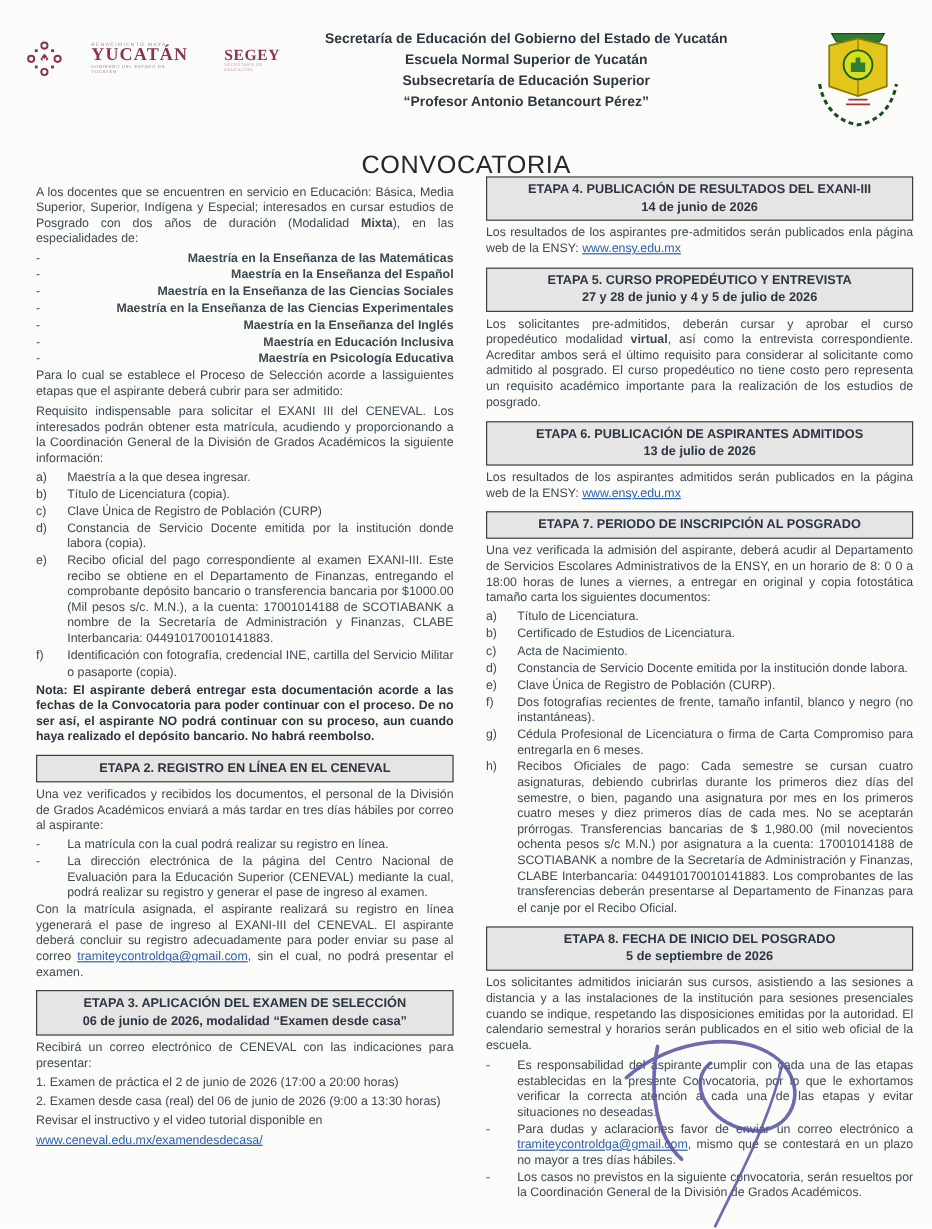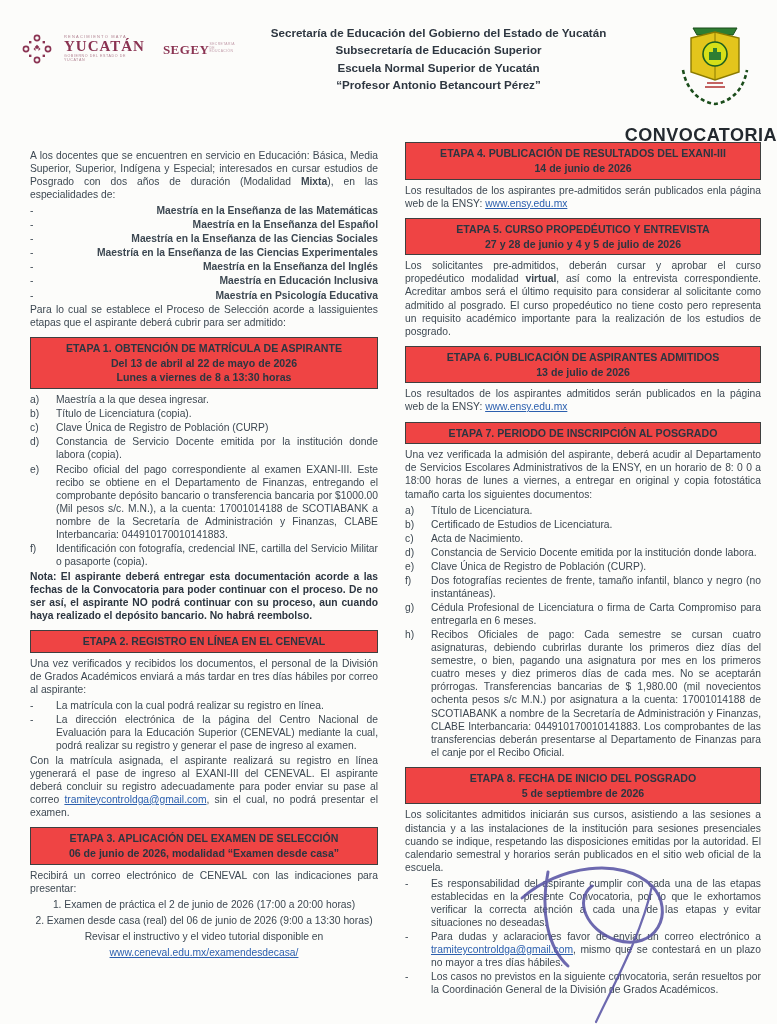--- a/index.html
+++ b/index.html
@@ -4,51 +4,51 @@
 <style>
   html,body{margin:0;padding:0;}
   .page{
     width:777px;height:1024px;position:relative;overflow:hidden;
     background:#fcfcfa;color:#3d4852;
     font-family:"Liberation Sans",sans-serif;
     font-size:10.3px;line-height:1.27;
   }
   
   .hdr{display:flex;align-items:flex-start;padding:20px 14px 0 20px;}
-  .gov{display:flex;align-items:center;gap:10px;width:190px;flex:0 0 auto;margin-top:12px;}
+  .gov{display:flex;align-items:center;gap:22px;width:190px;flex:0 0 auto;margin-top:12px;}
   .glyph{width:34px;height:34px;flex:0 0 auto;}
   .brandcol{display:flex;flex-direction:column;line-height:1.05;}
   .tag-top{font-size:4px;letter-spacing:1.2px;color:#b08090;}
   .brand{font-family:"Liberation Serif",serif;font-weight:bold;font-size:15px;color:#8a3352;letter-spacing:1px;}
   .tag-bot{font-size:3.6px;letter-spacing:.6px;color:#b08090;}
-  .segeycol{display:flex;flex-direction:row;margin-left:8px;margin-top:2px;line-height:1.1;}
+  .segeycol{display:flex;flex-direction:column;margin-left:8px;margin-top:2px;line-height:1.1;}
   .segey{font-family:"Liberation Serif",serif;font-weight:bold;font-size:13px;color:#8a3352;letter-spacing:.5px;}
   .segey-sub{font-size:3.4px;color:#c09aa8;letter-spacing:.4px;}
   .hdr-center{flex:1;text-align:center;font-weight:bold;color:#2e3741;font-size:11.6px;line-height:1.5;margin-top:4px;}
   .crest{width:96px;flex:0 0 auto;text-align:center;}
   
-  .title{text-align:right;font-weight:bold;font-size:18px;color:#23292f;letter-spacing:.5px;margin:9px 0 2px;}
+  .title{text-align:center;font-weight:normal;font-size:21px;color:#23292f;letter-spacing:.5px;margin:9px 0 2px;}
   
   .cols{display:flex;padding:0 18px 0 30px;gap:27px;align-items:flex-start;}
   .col-l{width:348px;flex:0 0 auto;}
   .col-r{width:356px;flex:0 0 auto;margin-top:-15px;}
   p{margin:0 0 3px;text-align:justify;}
   .ebox{
-    border:1.6px solid #3f3f3f;background:#ef4444;
+    border:1.6px solid #3f3f3f;background:#e5e5e5;
     text-align:center;font-weight:bold;color:#2c3540;
     font-size:10.6px;line-height:1.4;padding:3px 6px;margin:8px 0 4px;
   }
   .li{display:flex;margin-bottom:1px;}
   .li .lb{flex:0 0 26px;}
   .li .tx{flex:1;text-align:justify;}
   .ma .tx{font-weight:bold;text-align:right;}
   .bold{font-weight:bold;}
   .nota{font-weight:bold;color:#2c3540;margin-top:2px;}
   .link{color:#2b5fae;text-decoration:underline;cursor:pointer;}
-  .flush{text-align:center;}
+  .flush{text-align:left;}
   .scribble{position:absolute;left:500px;top:856px;width:210px;height:168px;pointer-events:none;}
 </style>
 </head>
 <body>
 
 <div class="page">
 
   <div class="hdr">
     <div class="gov">
       <svg class="glyph" viewBox="0 0 34 34">
@@ -73,22 +73,22 @@
         <span class="tag-bot">GOBIERNO DEL ESTADO DE YUCATÁN</span>
       </div>
       <div class="segeycol">
         <span class="segey">SEGEY</span>
         <span class="segey-sub">SECRETARÍA DE EDUCACIÓN</span>
       </div>
     </div>
 
     <div class="hdr-center">
       <div>Secretaría de Educación del Gobierno del Estado de Yucatán</div>
+      <div>Escuela Normal Superior de Yucatán</div>
       <div>Subsecretaría de Educación Superior</div>
-      <div>Escuela Normal Superior de Yucatán</div>
       <div>“Profesor Antonio Betancourt Pérez”</div>
     </div>
 
     <div class="crest">
       <svg width="84" height="92" viewBox="0 0 84 92">
         <path d="M20 8 h44 l-4 7 h-36 z" fill="#2e7d32" stroke="#1b4d1b" stroke-width="1"></path>
         <path d="M18 18 L42 12 L66 18 L66 52 L42 60 L18 52 Z" fill="#e3c51c" stroke="#8a7a00" stroke-width="1.4"></path>
         <line x1="42" y1="12" x2="42" y2="60" stroke="#8a7a00" stroke-width="1"></line>
         <circle cx="42" cy="34" r="12" fill="#d6e018" stroke="#1b5e20" stroke-width="1.6"></circle>
         <path d="M36 40 v-8 h4 v-4 h4 v4 h4 v8 z" fill="#2e7d32"></path>
@@ -129,25 +129,21 @@
           <span class="lb">-</span>
           <span class="tx">Maestría en Educación Inclusiva</span>
         </div>
       <div class="li ma">
           <span class="lb">-</span>
           <span class="tx">Maestría en Psicología Educativa</span>
         </div>
 
       <p>Para lo cual se establece el Proceso de Selección acorde a lassiguientes etapas que el aspirante deberá cubrir para ser admitido:</p>
 
-      <div class="ebox">
-        <div>ETAPA 1. OBTENCIÓN DE MATRÍCULA DE ASPIRANTE</div>
-        <div>Del 13 de abril al 22  de mayo de 2026</div>
-        <div>Lunes a viernes de 8 a 13:30 horas</div>
-      </div>
+      <p>Requisito indispensable para solicitar el EXANI III del CENEVAL. Los interesados podrán obtener esta matrícula, acudiendo y proporcionando a la Coordinación General de la División de Grados Académicos la siguiente información:</p>
       <div class="li">
           <span class="lb">a)</span>
           <span class="tx">Maestría a la que desea ingresar.</span>
         </div>
       <div class="li">
           <span class="lb">b)</span>
           <span class="tx">Título de Licenciatura (copia).</span>
         </div>
       <div class="li">
           <span class="lb">c)</span>

